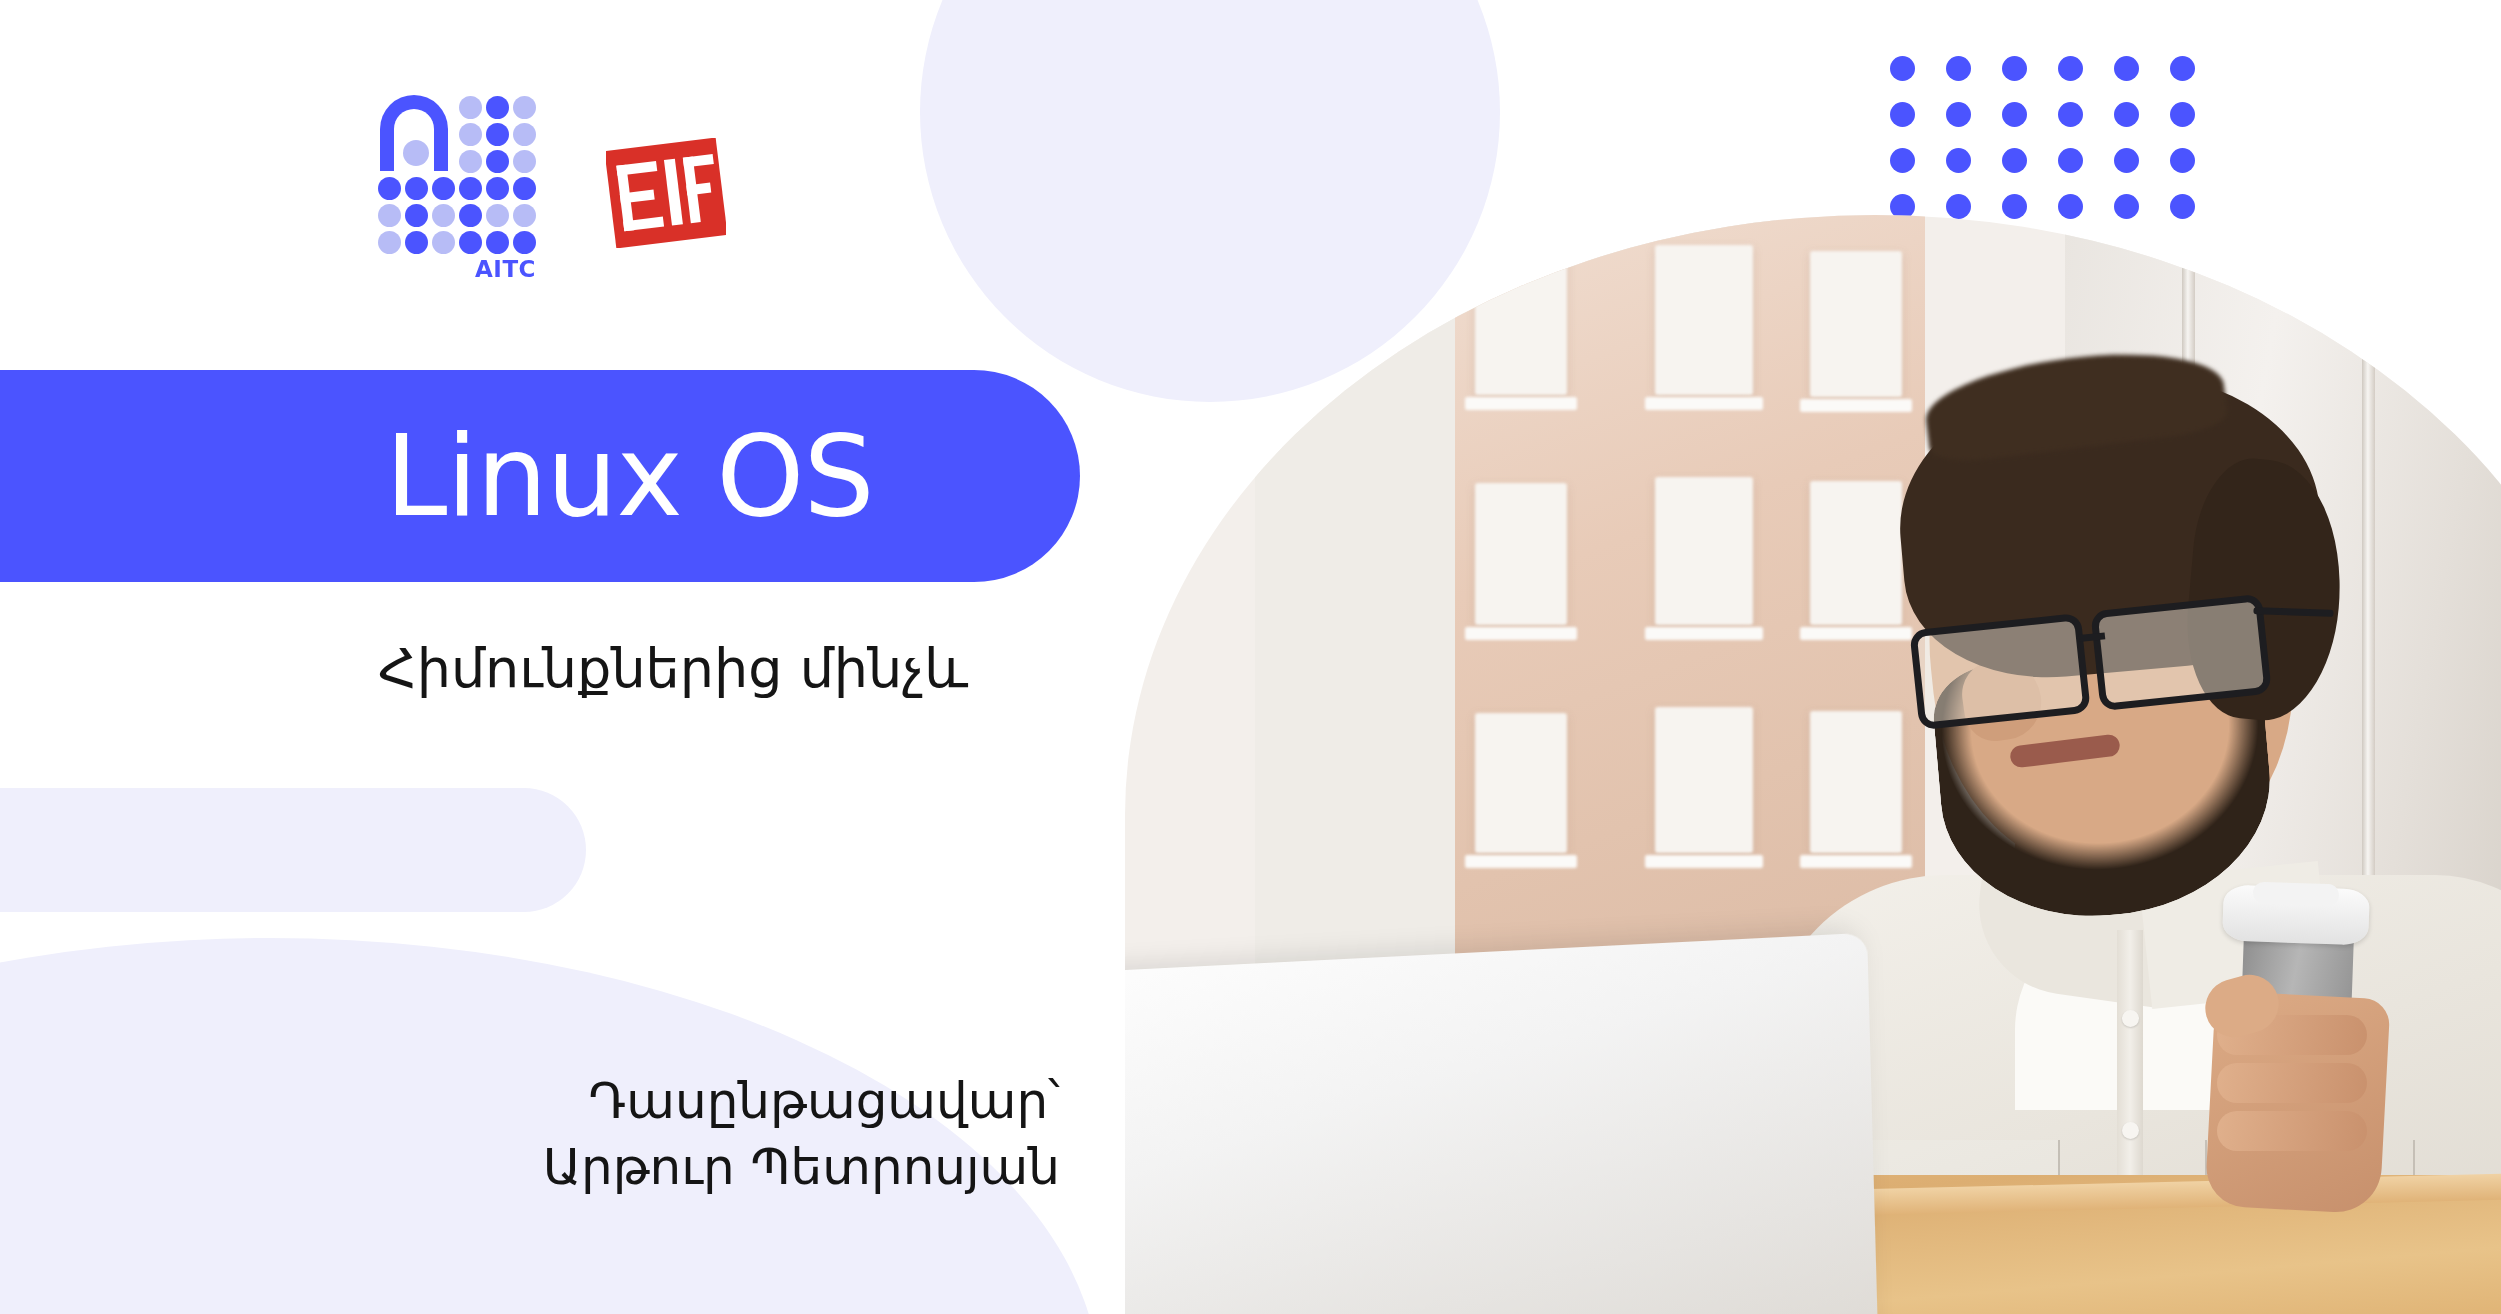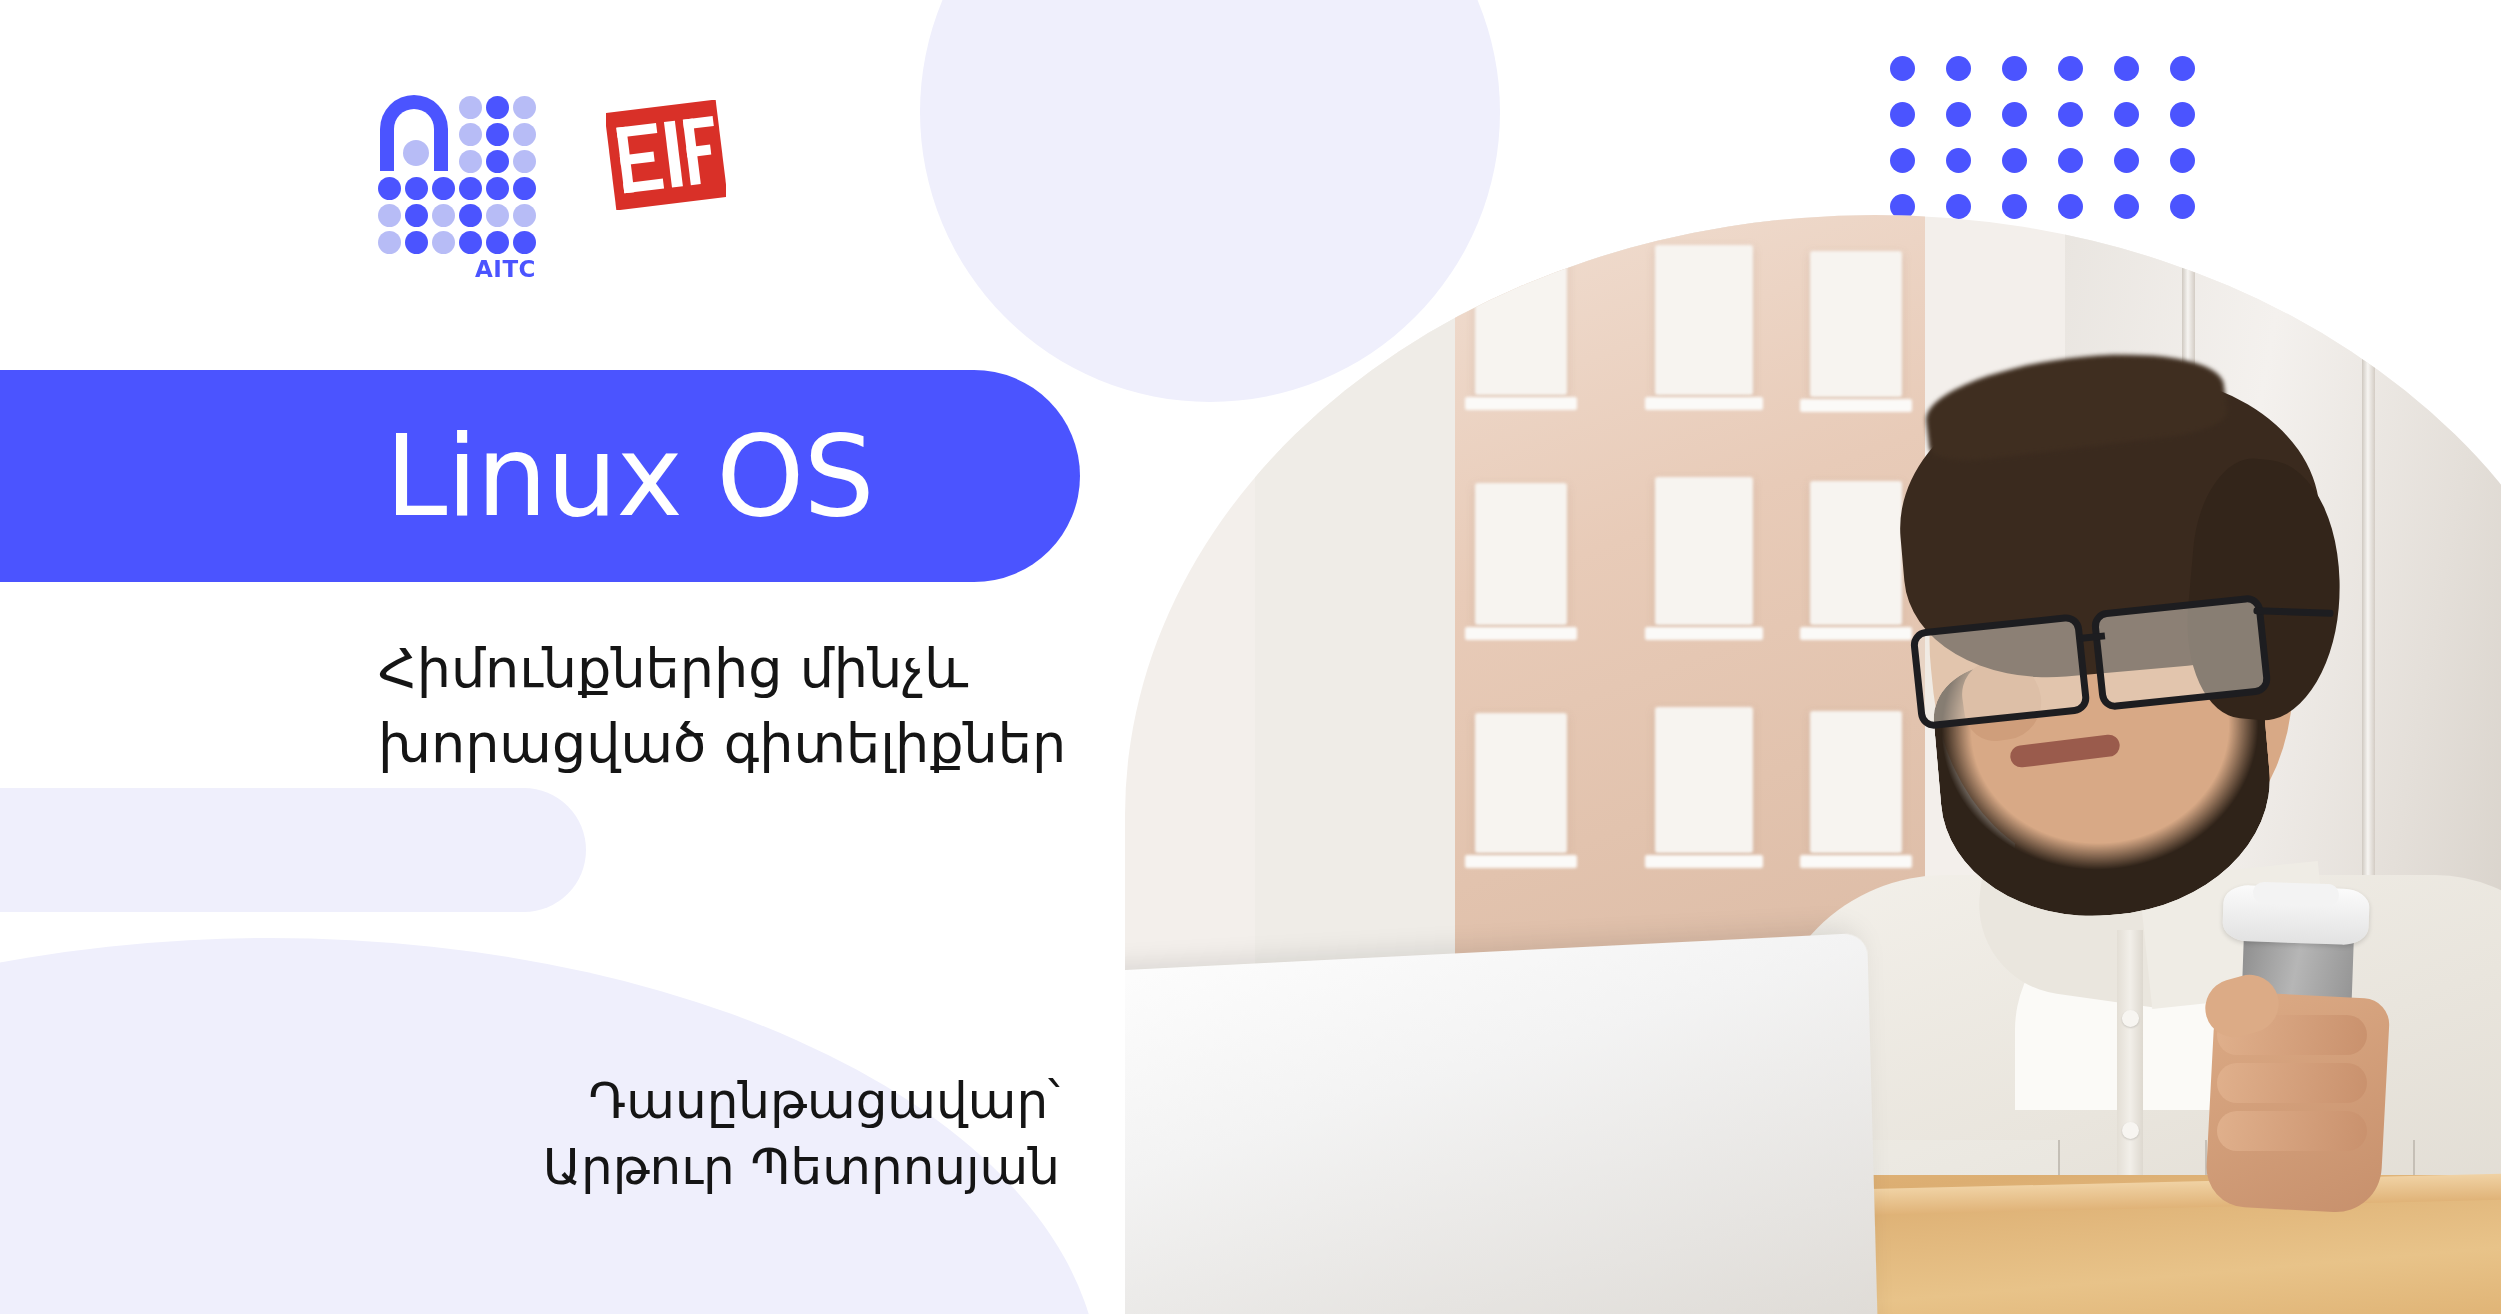--- a/index.html
+++ b/index.html
@@ -30,21 +30,21 @@
 
   
   .dot-grid {
     position:absolute; left:1890px; top:56px;
     display:grid; grid-template-columns:repeat(6,56px);
     grid-auto-rows:46px;
   }
   .dot-grid i { width:25px; height:25px; border-radius:50%; background:#4B54FF; display:block; }
 
   
-  .logos { position:absolute; left:378px; top:96px; display:flex; align-items:flex-start; gap:68px; }
+  .logos { position:absolute; left:378px; top:96px; display:flex; align-items:center; gap:68px; }
 
   .aitc { position:relative; width:160px; height:190px; }
   .aitc .grid-dots { position:absolute; left:0; top:0; display:grid;
       grid-template-columns:repeat(6,27px); grid-auto-rows:27px; }
   .aitc .grid-dots span { width:23px; height:23px; border-radius:50%; display:block; }
   .aitc .d-dark  { background:#4B54FF; }
   .aitc .d-light { background:#B7BCF6; }
   .aitc .d-none  { background:transparent; }
   .aitc .arch {
     position:absolute; left:2px; top:-1px; width:68px; height:76px;
@@ -470,21 +470,20 @@
       </svg>
     </div>
   </div>
 
   <div class="title-banner">
     <div class="title-text">Linux OS</div>
   </div>
 
   <div class="subtitle">
     <div>Հիմունքներից մինչև</div>
-    <div>խորացված գիտելիքներ</div>
   </div>
 
   <div class="instructor">
     <div>Դասընթացավար՝</div>
     <div>Արթուր Պետրոսյան</div>
   </div>
 
 </div>
 
 </body></html>

